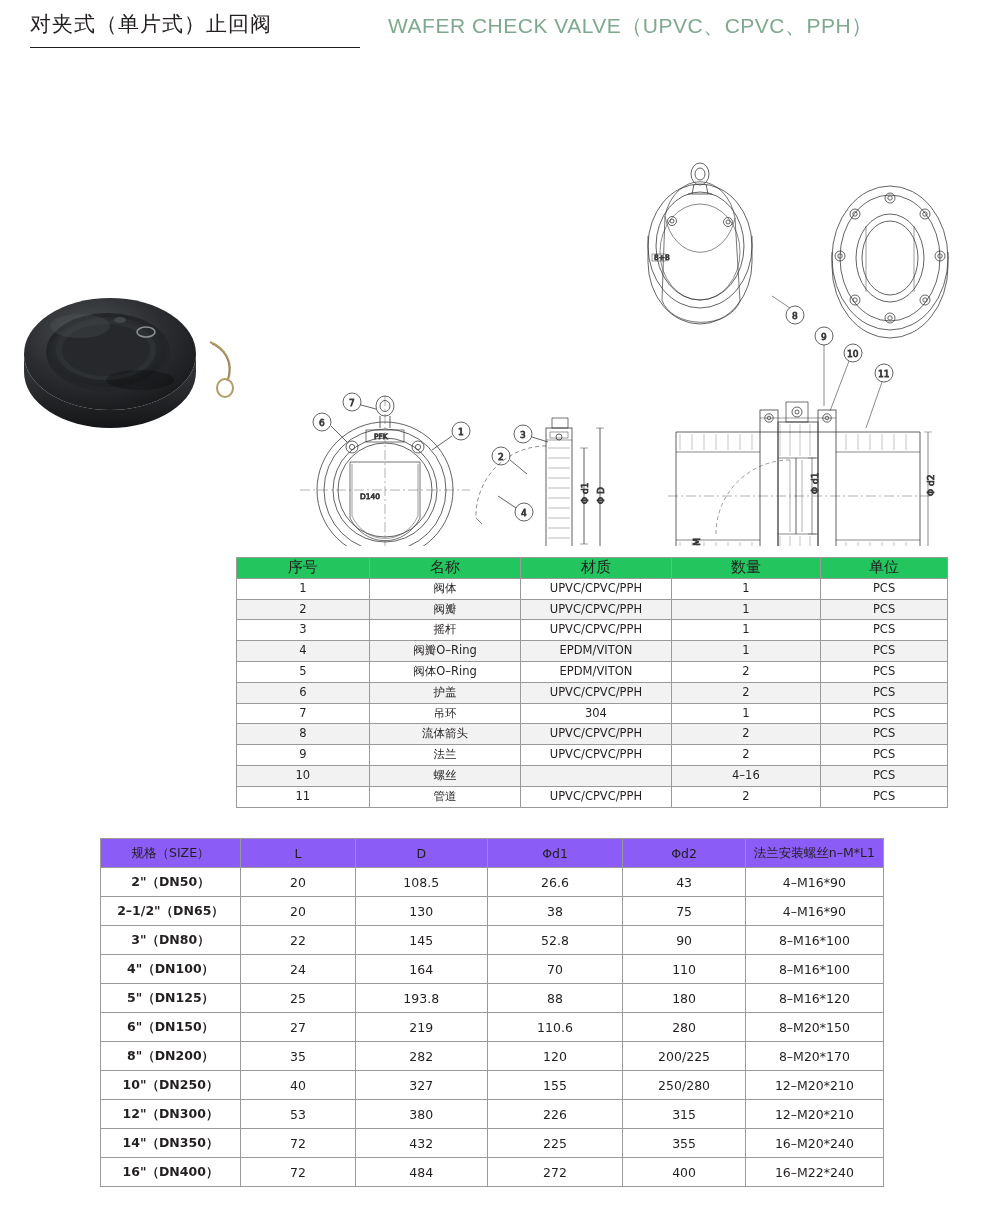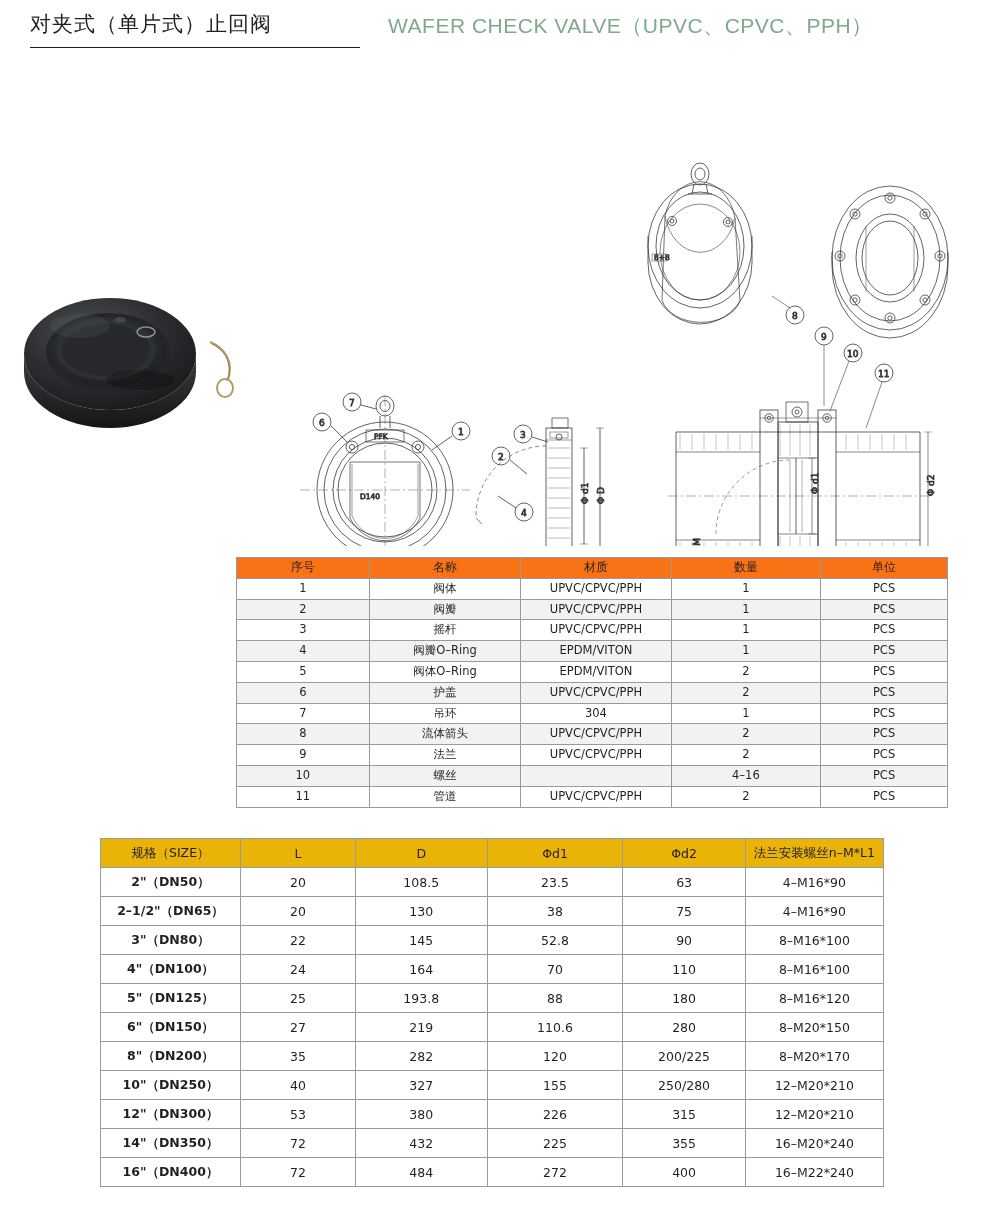--- a/index.html
+++ b/index.html
@@ -85,22 +85,22 @@
   table.parts th, table.parts td {
     border: 1px solid #9a9a9a;
     text-align: center;
     height: 19.8px;
     line-height: 19.8px;
     padding: 0;
     font-weight: normal;
     color: #231f20;
   }
   table.parts thead th {
-    background: #f97316;
-    font-size: 12px;
+    background: #22c55e;
+    font-size: 15px;
   }
   table.parts tbody tr:nth-child(even) td {
     background: #f2f2f2;
   }
   table.parts tbody tr:nth-child(odd) td {
     background: #ffffff;
   }
   .c-no { width: 133px; }
   .c-name { width: 152px; }
   .c-mat { width: 150px; }
@@ -120,21 +120,21 @@
   }
   table.size th, table.size td {
     border: 1px solid #9a9a9a;
     text-align: center;
     height: 28px;
     padding: 0;
     font-weight: normal;
     color: #231f20;
   }
   table.size thead th {
-    background: #eab308;
+    background: #8b5cf6;
     font-size: 12.5px;
   }
   table.size tbody td:first-child {
     font-weight: bold;
   }
   .s-spec { width: 140px; }
   .s-l { width: 116px; }
   .s-d { width: 133px; }
   .s-d1 { width: 137px; }
   .s-d2 { width: 123px; }
@@ -494,22 +494,22 @@
         <th class="s-d1">Φd1</th>
         <th class="s-d2">Φd2</th>
         <th class="s-bolt">法兰安装螺丝n–M*L1</th>
       </tr>
     </thead>
     <tbody>
       <tr>
           <td>2"（DN50）</td>
           <td>20</td>
           <td>108.5</td>
-          <td>23.5</td>
-          <td>63</td>
+          <td>26.6</td>
+          <td>43</td>
           <td>4–M16*90</td>
         </tr>
       <tr>
           <td>2–1/2"（DN65）</td>
           <td>20</td>
           <td>130</td>
           <td>38</td>
           <td>75</td>
           <td>4–M16*90</td>
         </tr>

